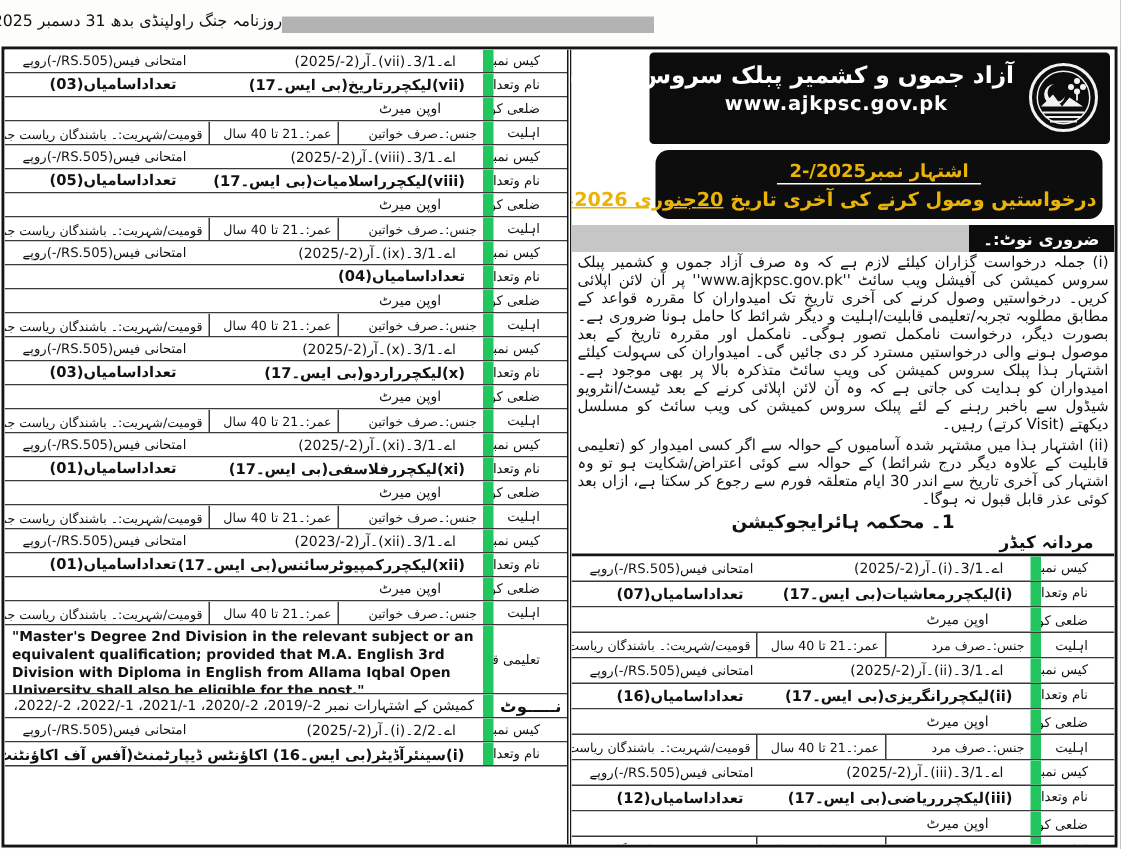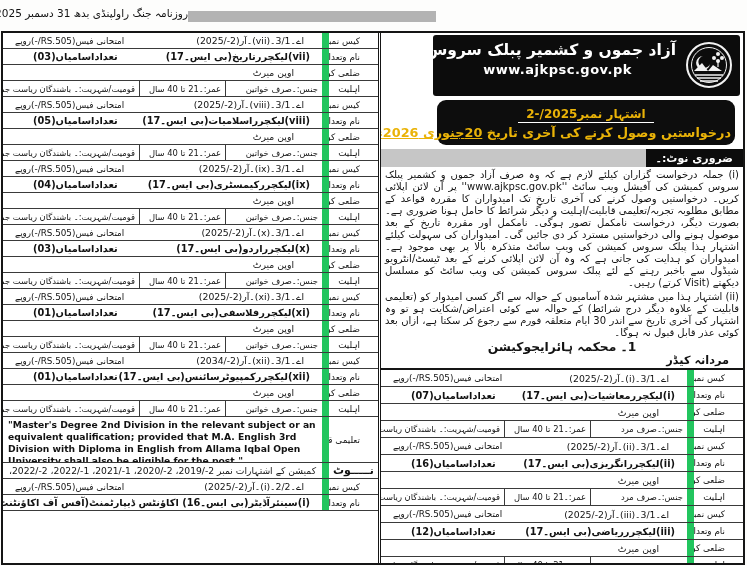--- a/index.html
+++ b/index.html
@@ -135,21 +135,20 @@
           <div class="trow case-row">
             <div class="lbl">کیس نمبر</div>
             <div class="cnt case-cnt">
               <span class="caseno">اے۔3/1۔(ix)۔آر(2-/2025)</span>
               <span class="fee">امتحانی فیس(RS.505/-)روپے</span>
             </div>
           </div>
           <div class="trow post-row">
             <div class="lbl">نام وتعداداسامی</div>
             <div class="cnt post-cnt">
-              <span class="postname">(ix)لیکچررکیمسٹری(بی ایس۔17)</span>
               <span class="count">تعداداسامیاں(04)</span>
             </div>
           </div>
           <div class="trow quota-row">
             <div class="lbl">ضلعی کوٹہ</div>
             <div class="cnt quota-cnt">
               <span class="openmerit">اوپن میرٹ</span>
             </div>
           </div>
           <div class="trow elig-row">
@@ -212,21 +211,21 @@
             <div class="lbl">اہلیت</div>
             <div class="cnt elig-cnt">
               <span class="eg">جنس:۔صرف خواتین</span>
               <span class="ea">عمر:۔21 تا 40 سال</span>
               <span class="en">قومیت/شہریت:۔ باشندگان ریاست جموں وکشمیر درجہ اول</span>
             </div>
           </div>
           <div class="trow case-row">
             <div class="lbl">کیس نمبر</div>
             <div class="cnt case-cnt">
-              <span class="caseno">اے۔3/1۔(xii)۔آر(2-/2034)</span>
+              <span class="caseno">اے۔3/1۔(xii)۔آر(2-/2023)</span>
               <span class="fee">امتحانی فیس(RS.505/-)روپے</span>
             </div>
           </div>
           <div class="trow post-row">
             <div class="lbl">نام وتعداداسامی</div>
             <div class="cnt post-cnt">
               <span class="postname">(xii)لیکچررکمپیوٹرسائنس(بی ایس۔17)</span>
               <span class="count">تعداداسامیاں(01)</span>
             </div>
           </div>

